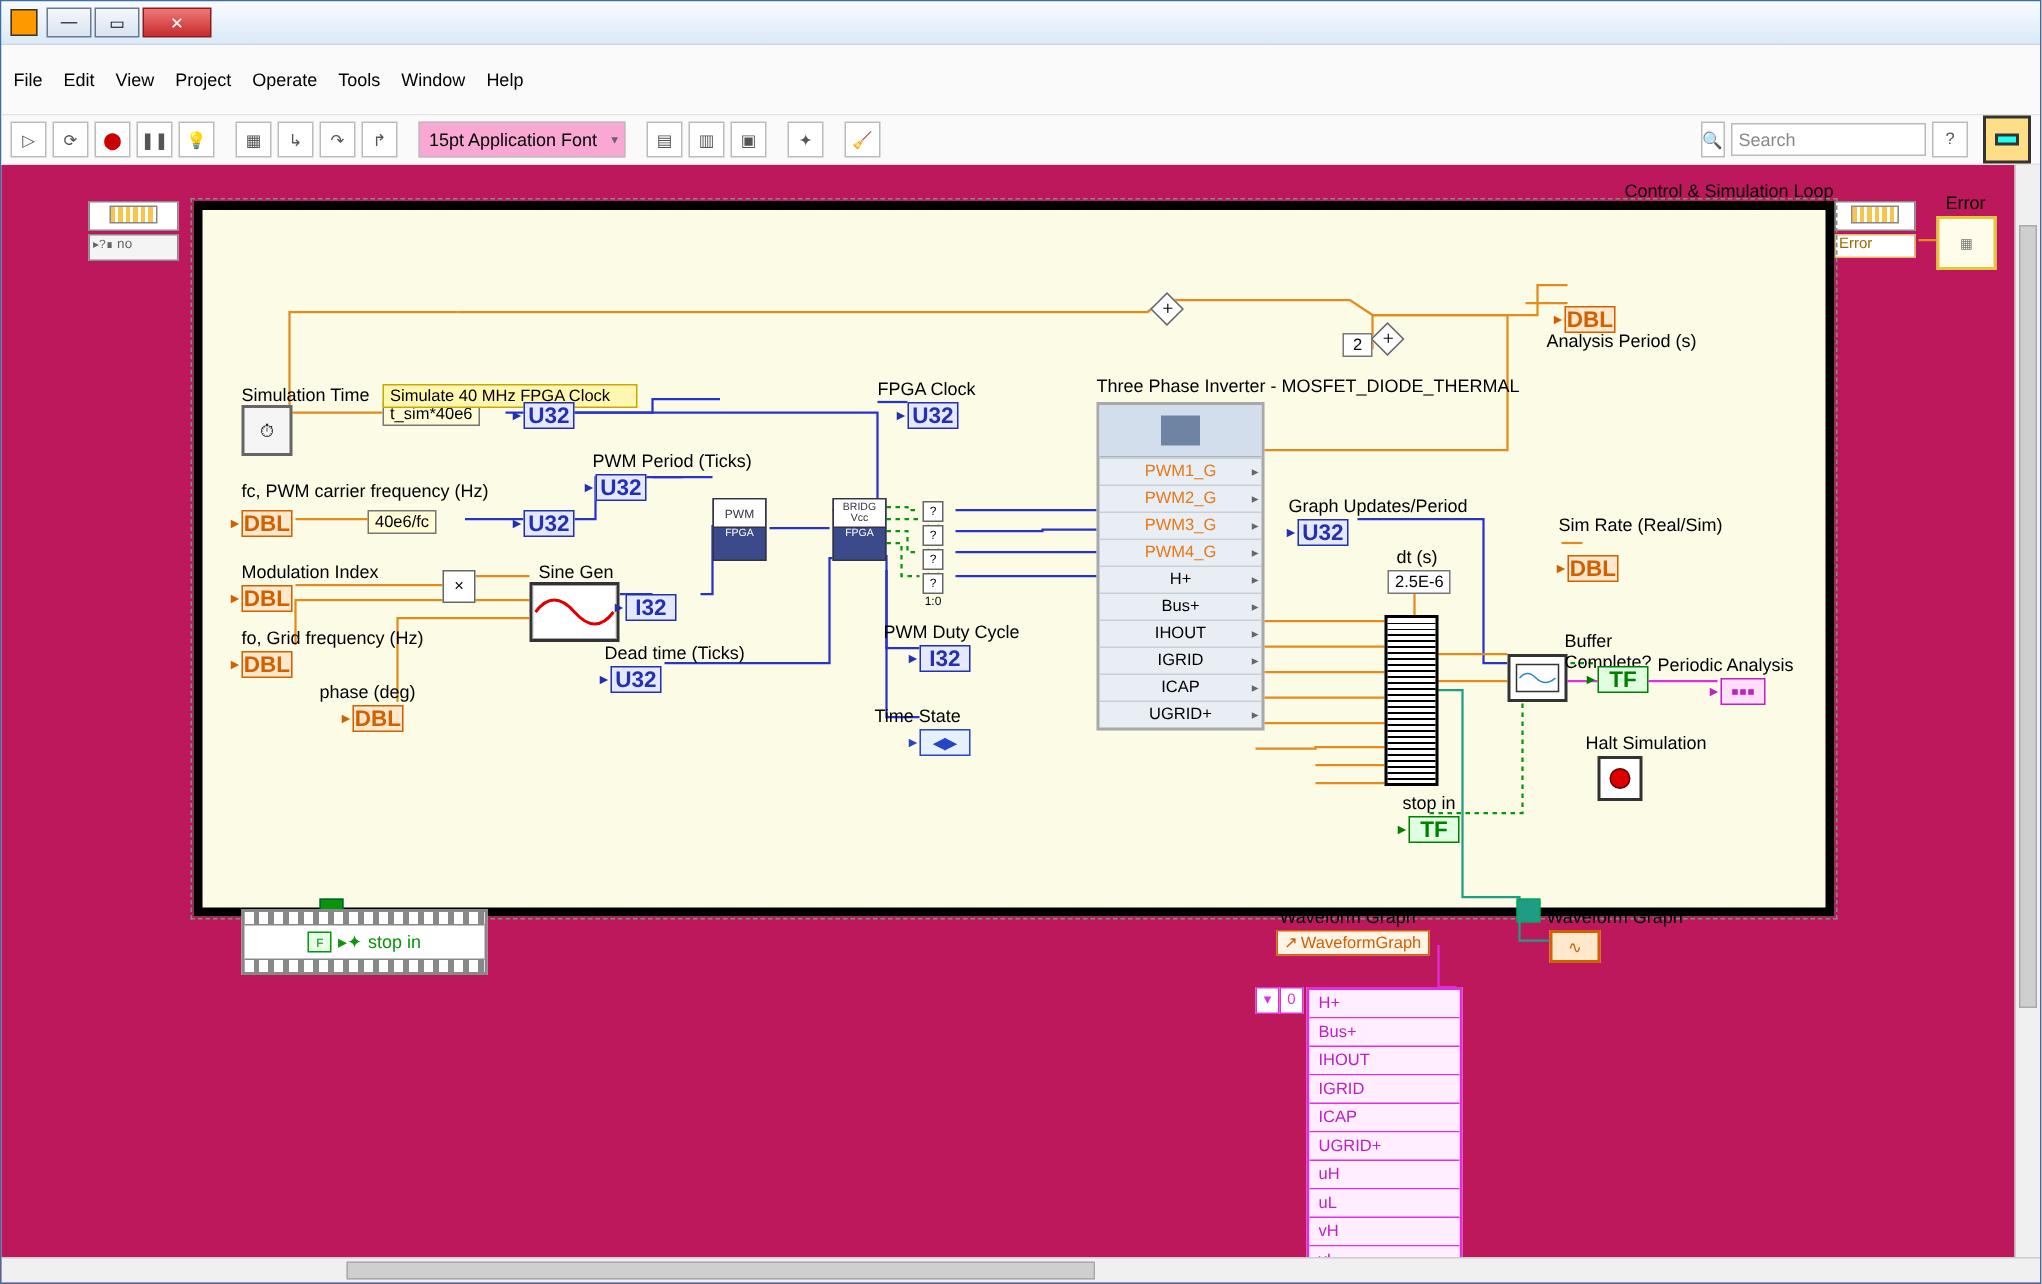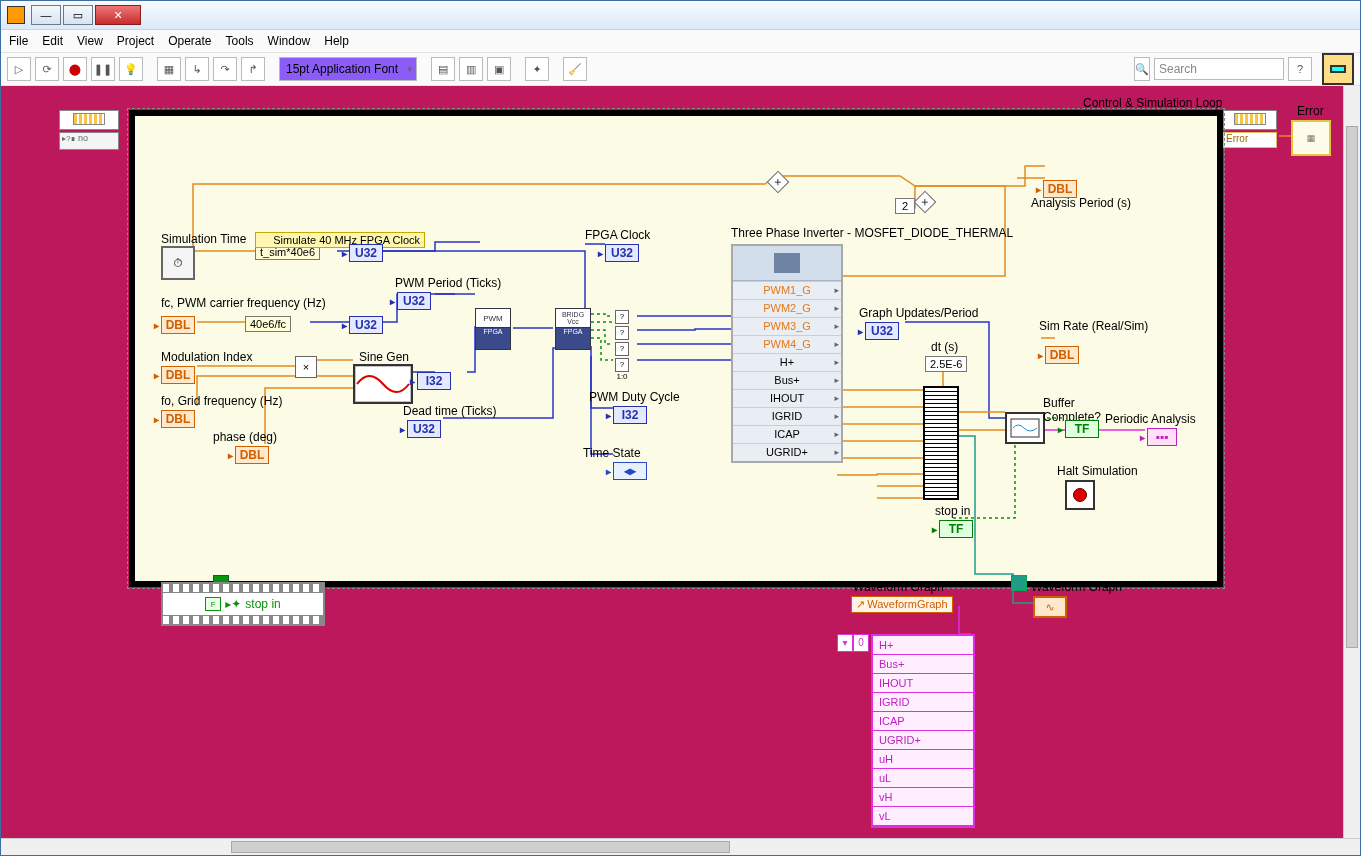--- a/index.html
+++ b/index.html
@@ -3,49 +3,49 @@
 <meta charset="utf-8">
 <style>
   html, body { margin: 0; padding: 0; font-family: "Segoe UI", Tahoma, sans-serif; font-size: 12px; background: #fff; }
   .window { width: 1361px; height: 856px; border: 1px solid #3a6ea5; box-sizing: border-box; display: flex; flex-direction: column; }
   .titlebar { height: 28px; background: linear-gradient(#f8fbff, #dbe9f8); display: flex; align-items: center; border-bottom: 1px solid #c8d4e4; }
   .titlebar .icon { width: 16px; height: 16px; margin: 0 6px; background: #f90; border: 1px solid #333; }
   .titlebar .title { flex: 1; color: #000; font-size: 12px; }
   .winbtns { display: flex; }
   .winbtn { width: 28px; height: 18px; margin-right: 2px; border: 1px solid #6a7a8e; background: linear-gradient(#f4f7fb,#d8e4f0); display:flex; align-items:center; justify-content:center; font-size:11px; }
   .winbtn.close { background: linear-gradient(#e77,#c62d2d); color:#fff; border-color:#8b1c1c; width:44px; }
-  .menubar { height: 22px; display: flex; align-items: center; padding: 0 8px; background:#fafafa; border-bottom:1px solid #e3e3e3; gap:14px; }
+  .menubar { height: 22px; display: flex; align-items: center; padding: 12px 8px; background:#fafafa; border-bottom:1px solid #e3e3e3; gap:14px; }
   .menubar span { color:#000; }
   .toolbar { height: 28px; display:flex; align-items:center; padding: 2px 6px; background:#fafafa; border-bottom:1px solid #e3e3e3; gap:4px; }
   .tbtn { width:22px; height:22px; border:1px solid #bbb; background:#fff; display:inline-flex; align-items:center; justify-content:center; font-size:11px; color:#555; }
-  .tsel { height:22px; border:1px solid #bbb; background:#8b5cf6; padding:0 18px 0 6px; display:inline-flex; align-items:center; position:relative; }
+  .tsel { height:22px; border:1px solid #bbb; background:#f9a8d4; padding:0 18px 0 6px; display:inline-flex; align-items:center; position:relative; }
   .tsel::after { content:"▾"; position:absolute; right:4px; font-size:9px; color:#666; }
   .tool-spacer { flex:1; }
   .search { width:120px; height:20px; border:1px solid #bbb; padding:0 4px; color:#888; display:flex; align-items:center; background:#fff; }
   .viicon { width:28px; height:28px; background:#ffde88; border:2px solid #333; margin-left:6px; display:flex; align-items:center; justify-content:center; }
   .client { flex:1; position:relative; overflow:hidden; background:#be185d; }
   .scroll-h { position:absolute; left:0; right:0; bottom:0; height:16px; background:#f0f0f0; border-top:1px solid #ccc; display:flex; }
   .scroll-h .thumb { position:absolute; left:230px; right:630px; top:2px; bottom:2px; background:#cfcfcf; border:1px solid #aaa; }
   .scroll-v { position:absolute; top:0; bottom:16px; right:0; width:16px; background:#f0f0f0; border-left:1px solid #ccc; }
   .scroll-v .thumb { position:absolute; left:2px; right:2px; top:40px; height:520px; background:#cfcfcf; border:1px solid #aaa; }
   .canvas { position:absolute; inset:0 16px 16px 0; overflow:hidden; }
 
   .simloop-label { position:absolute; top:10px; left:1082px; font-size:12px; color:#000; }
   .simloop { position:absolute; top:24px; left:128px; width:1082px; height:465px; border:6px solid #000; background:#fbfbe6; }
   .simloop::before { content:""; position:absolute; left:-8px; top:-8px; right:-8px; bottom:-8px; border:1px dashed #888; pointer-events:none; }
 
   .lbl { position:absolute; font-size:12px; color:#000; white-space:nowrap; }
-  .term { position:absolute; width:32px; height:16px; border:1px solid #000; display:flex; align-items:center; justify-content:center; font-size:12px; font-weight:bold; background:#fff; }
+  .term { position:absolute; width:32px; height:16px; border:1px solid #000; display:flex; align-items:center; justify-content:center; font-size:15px; font-weight:bold; background:#fff; }
   .term::before { content:"▸"; position:absolute; left:-8px; font-size:10px; }
   .term.dbl { background:#ffe8cc; color:#d06000; border-color:#d06000; }
   .term.u32 { background:#e4e9ff; color:#2530b0; border-color:#2530b0; }
   .term.i32 { background:#e4e9ff; color:#2530b0; border-color:#2530b0; }
   .term.tf { background:#e0ffe0; color:#008000; border-color:#008000; }
   .term.str { background:#ffe0f8; color:#c020c0; border-color:#c020c0; }
-  .box { position:absolute; border:1px solid #777; background:#fff; font-size:11px; padding:1px 4px; white-space:nowrap;text-align:right; }
+  .box { position:absolute; border:1px solid #777; background:#fff; font-size:11px; padding:1px 4px; white-space:nowrap; }
   .smallnode { position:absolute; width:20px; height:20px; border:1px solid #666; background:#fff; display:flex; align-items:center; justify-content:center; font-size:11px; }
   .iconbox { position:absolute; border:2px solid #666; background:#f5f5f5; display:flex; align-items:center; justify-content:center; }
 
   .subvi { position:absolute; border:2px solid #a9a9a9; background:#e9eef4; }
   .subvi .hdr { background:#d3deed; height:34px; border-bottom:1px solid #a9b4c2; display:flex; align-items:center; justify-content:center; }
   .subvi .hdr .chip { width:26px; height:20px; background:#6f83a3; }
   .subvi .row { height:17px; line-height:17px; text-align:center; font-size:11px; border-top:1px solid #c7cfd9; position:relative; }
   .subvi .row.orange { color:#e67817; }
   .subvi .row::after { content:"▸"; position:absolute; right:2px; color:#666; font-size:9px; }
 

